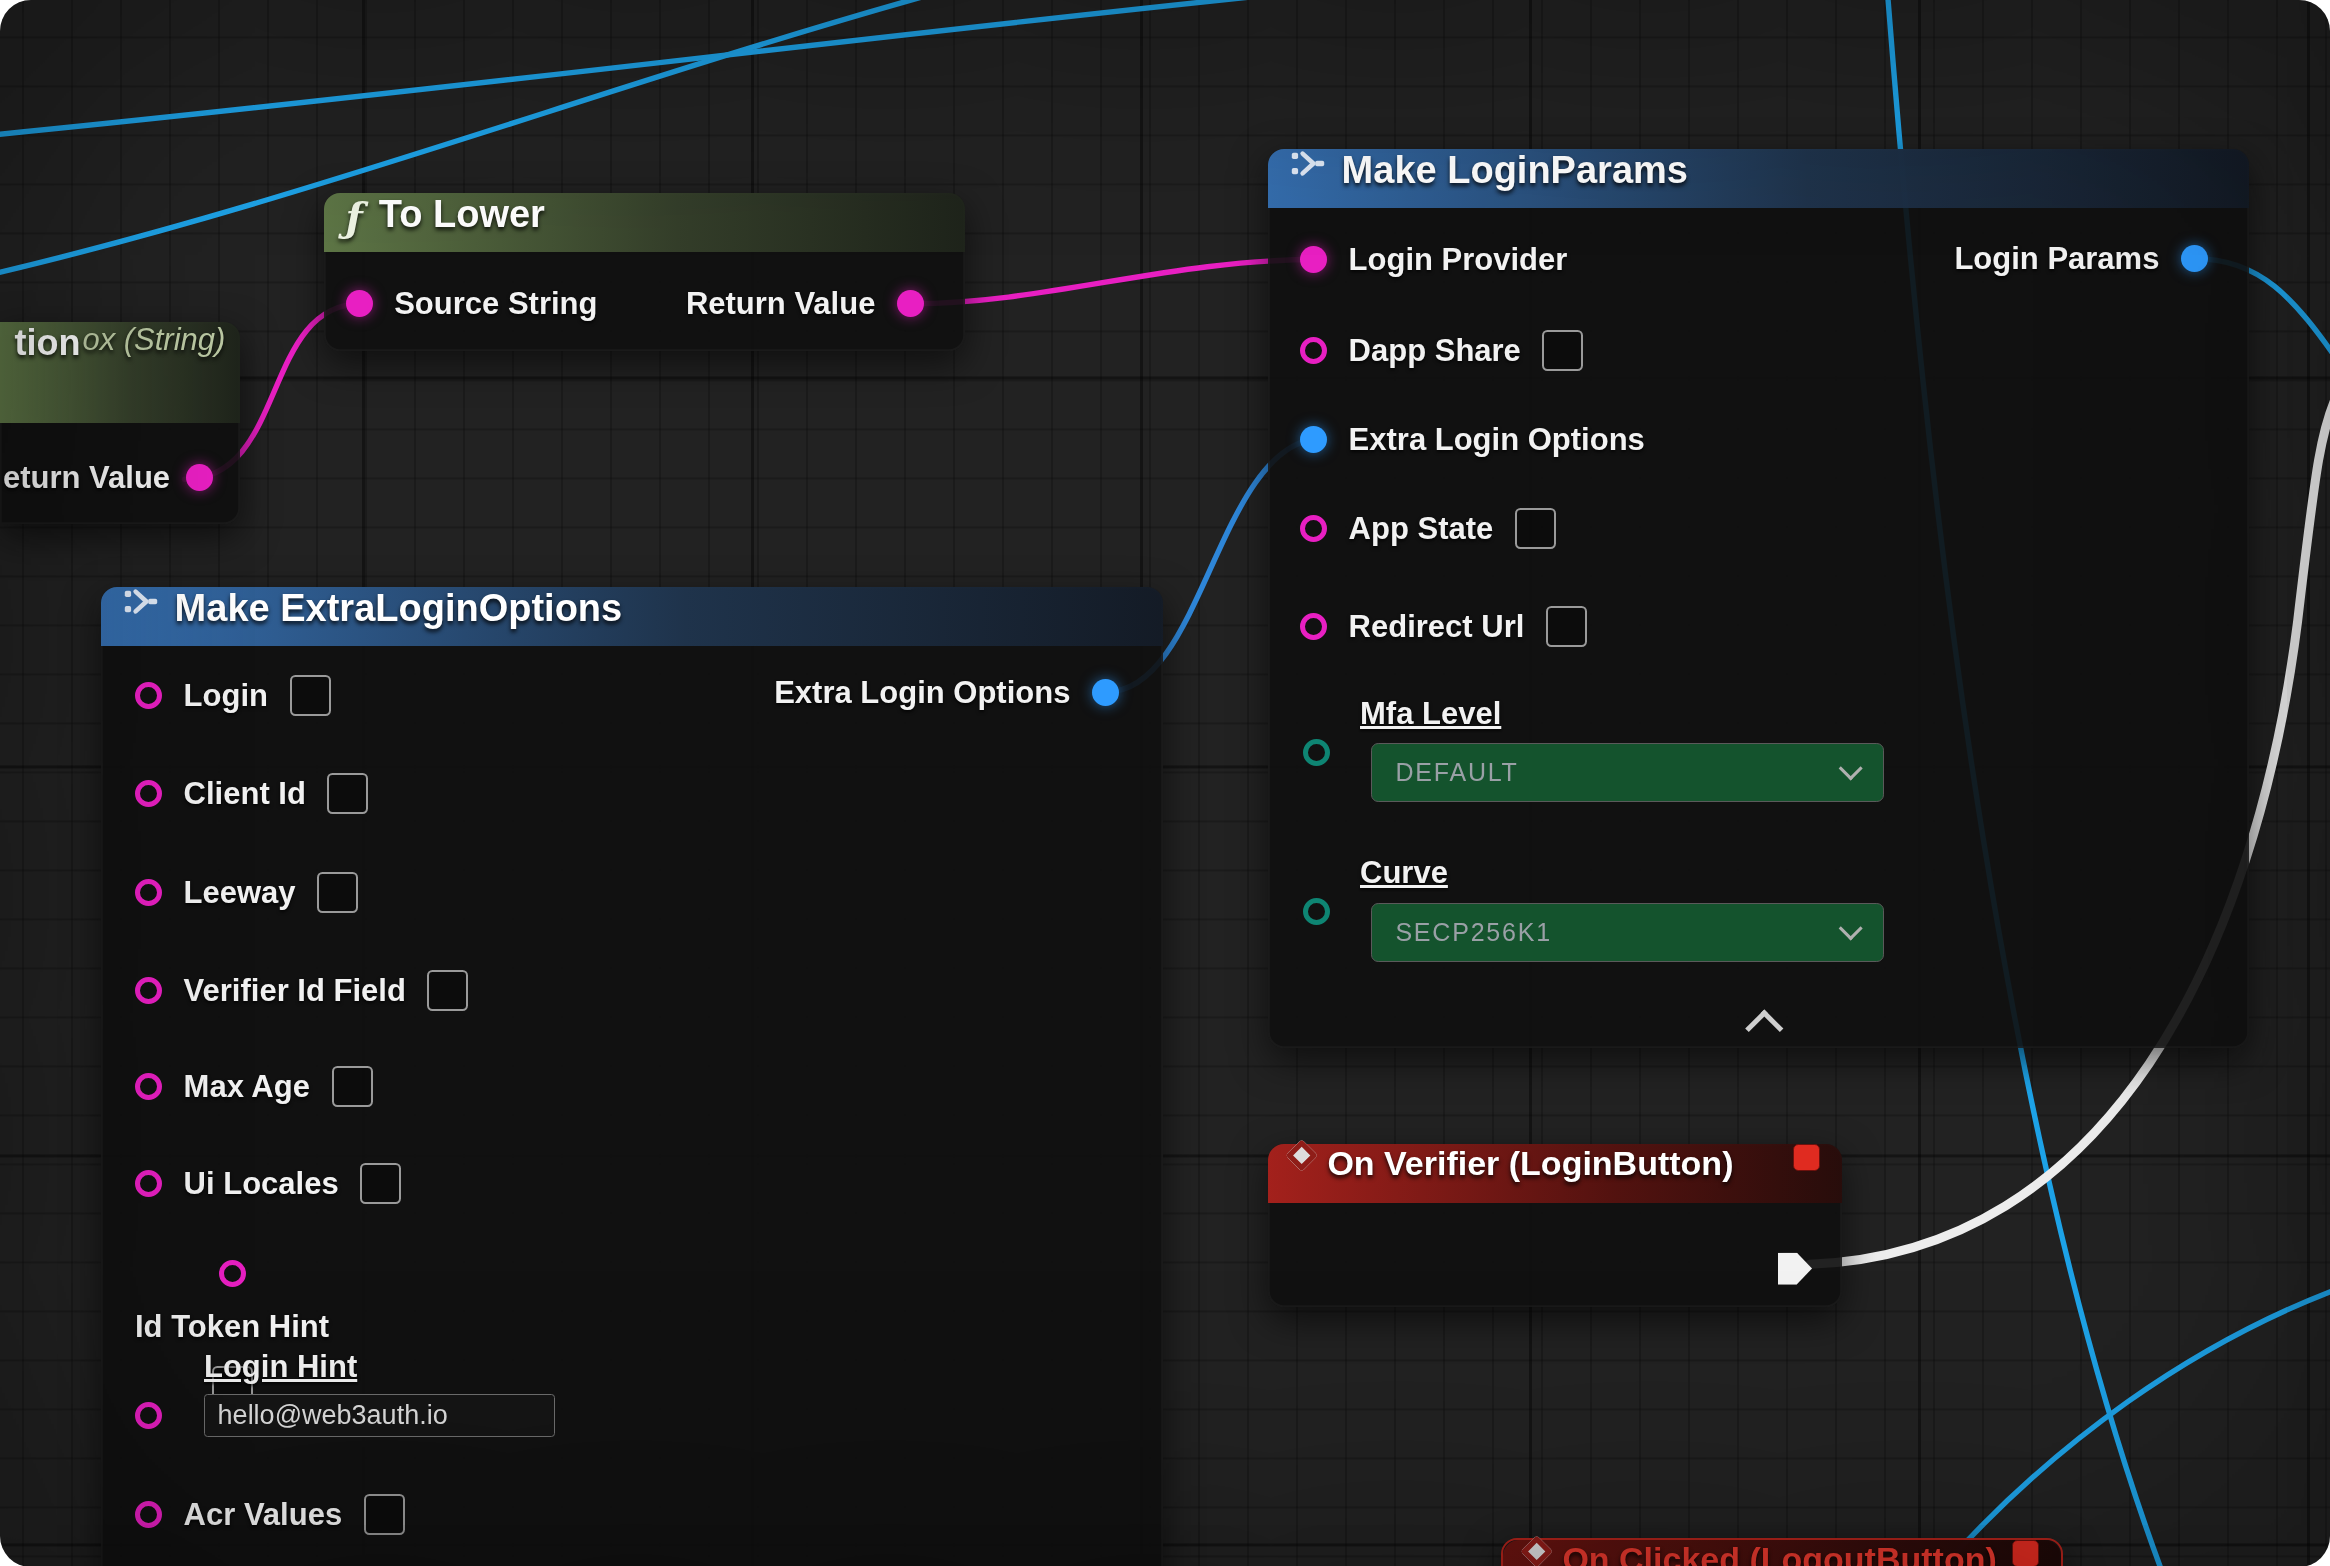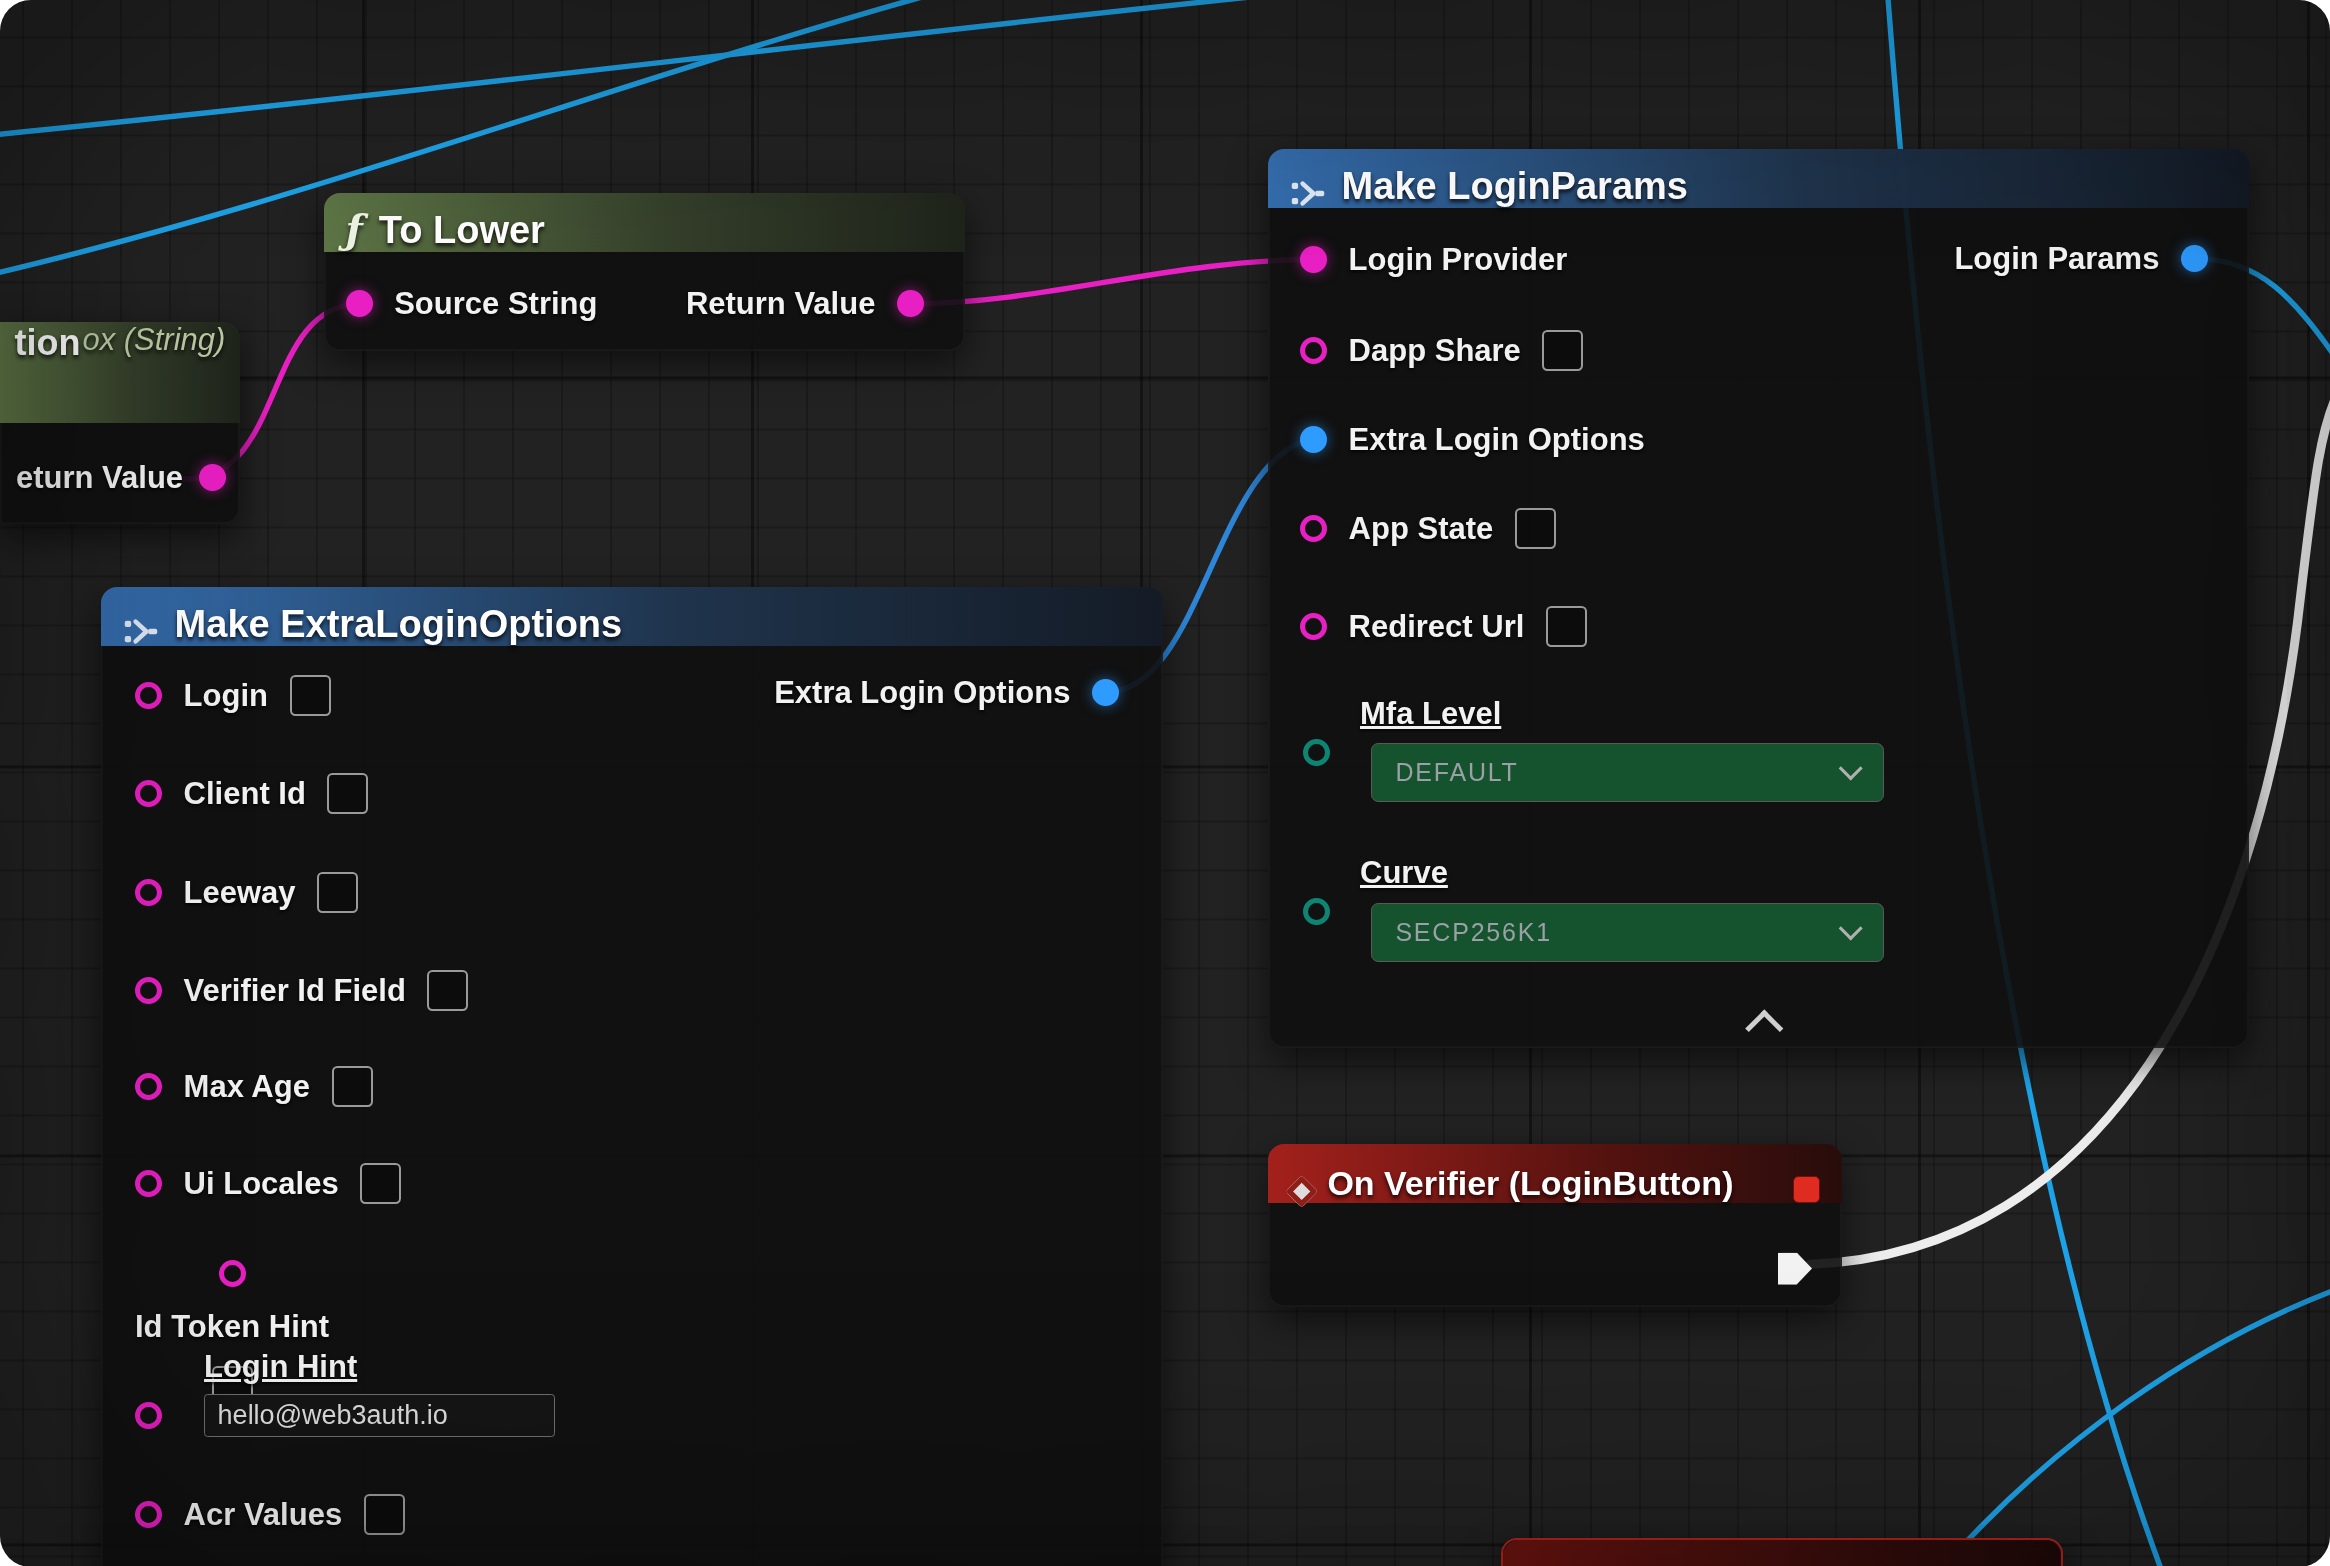--- a/index.html
+++ b/index.html
@@ -24,21 +24,21 @@
   .w-mag    { stroke:#e81fc2; stroke-width:6; }
   .w-exec   { stroke:#ededed; stroke-width:10; }
 
   .node {
     position:absolute; z-index:2;
     background:rgba(16,16,16,0.92);
     border-radius:16px;
     box-shadow:0 12.6px 36px rgba(0,0,0,0.55), inset 0 0 0 1.8px rgba(255,255,255,0.04);
   }
   .node-header {
-    display:flex; align-items:flex-end; gap:16px;
+    display:flex; align-items:flex-start; gap:16px;
     height:59px; padding:0 21.6px;
     border-radius:16px 16px 0 0;
     color:#ffffff; font-weight:bold; font-size:38px;
     text-shadow:0 2.7px 4.5px rgba(0,0,0,0.8);
   }
   .hdr-green { background:linear-gradient(90deg, rgba(97,122,72,0.96) 0%, rgba(55,66,44,0.92) 55%, rgba(32,38,28,0.90) 100%); }
   .hdr-blue  { background:linear-gradient(90deg, rgba(54,113,180,0.96) 0%, rgba(32,54,80,0.92) 55%, rgba(20,28,40,0.90) 100%); }
   .hdr-red   { background:linear-gradient(90deg, rgba(168,33,28,0.97) 0%, rgba(88,18,15,0.93) 60%, rgba(42,12,10,0.90) 100%); }
   .hdr-red-dim { background:linear-gradient(90deg, rgba(110,20,16,0.97) 0%, rgba(52,12,10,0.93) 70%, rgba(30,8,7,0.90) 100%); }
 
@@ -94,21 +94,21 @@
     <path class="w-mag" d="M 1014 337 C 1160 337, 1300 288, 1462 288"></path>
     <path class="w-struct" d="M 1230 768 C 1335 768, 1352 500, 1462 487"></path>
     <path class="w-exec" d="M 2010 1404 C 2340 1392, 2505 1060, 2552 690 C 2572 520, 2578 470, 2600 430"></path>
   </svg>
 
   <div class="node" style="left:0; top:322px; width:240px; height:202px; border-radius:0 16px 16px 0;">
     <div class="node-header hdr-green" style="height:101px; border-radius:0 16px 0 0; align-items:flex-start; flex-direction:row; justify-content:center; gap:1.8px; padding:0 9px;">
       <span style="font-size:36px;">tion</span>
       <span class="subtitle">ox (String)</span>
     </div>
-    <div class="pin-row" style="left:16px; top:135px; gap:16px;">
+    <div class="pin-row" style="left:3px; top:135px; gap:16px;">
       <span class="pin-label">eturn Value</span>
       <span class="pin f-mag"></span>
     </div>
   </div>
 
   <div class="node" style="left:324px; top:193px; width:641px; height:158px;">
     <div class="node-header hdr-green">
       <span class="fn-icon">ƒ</span>
       <span>To Lower</span>
     </div>

